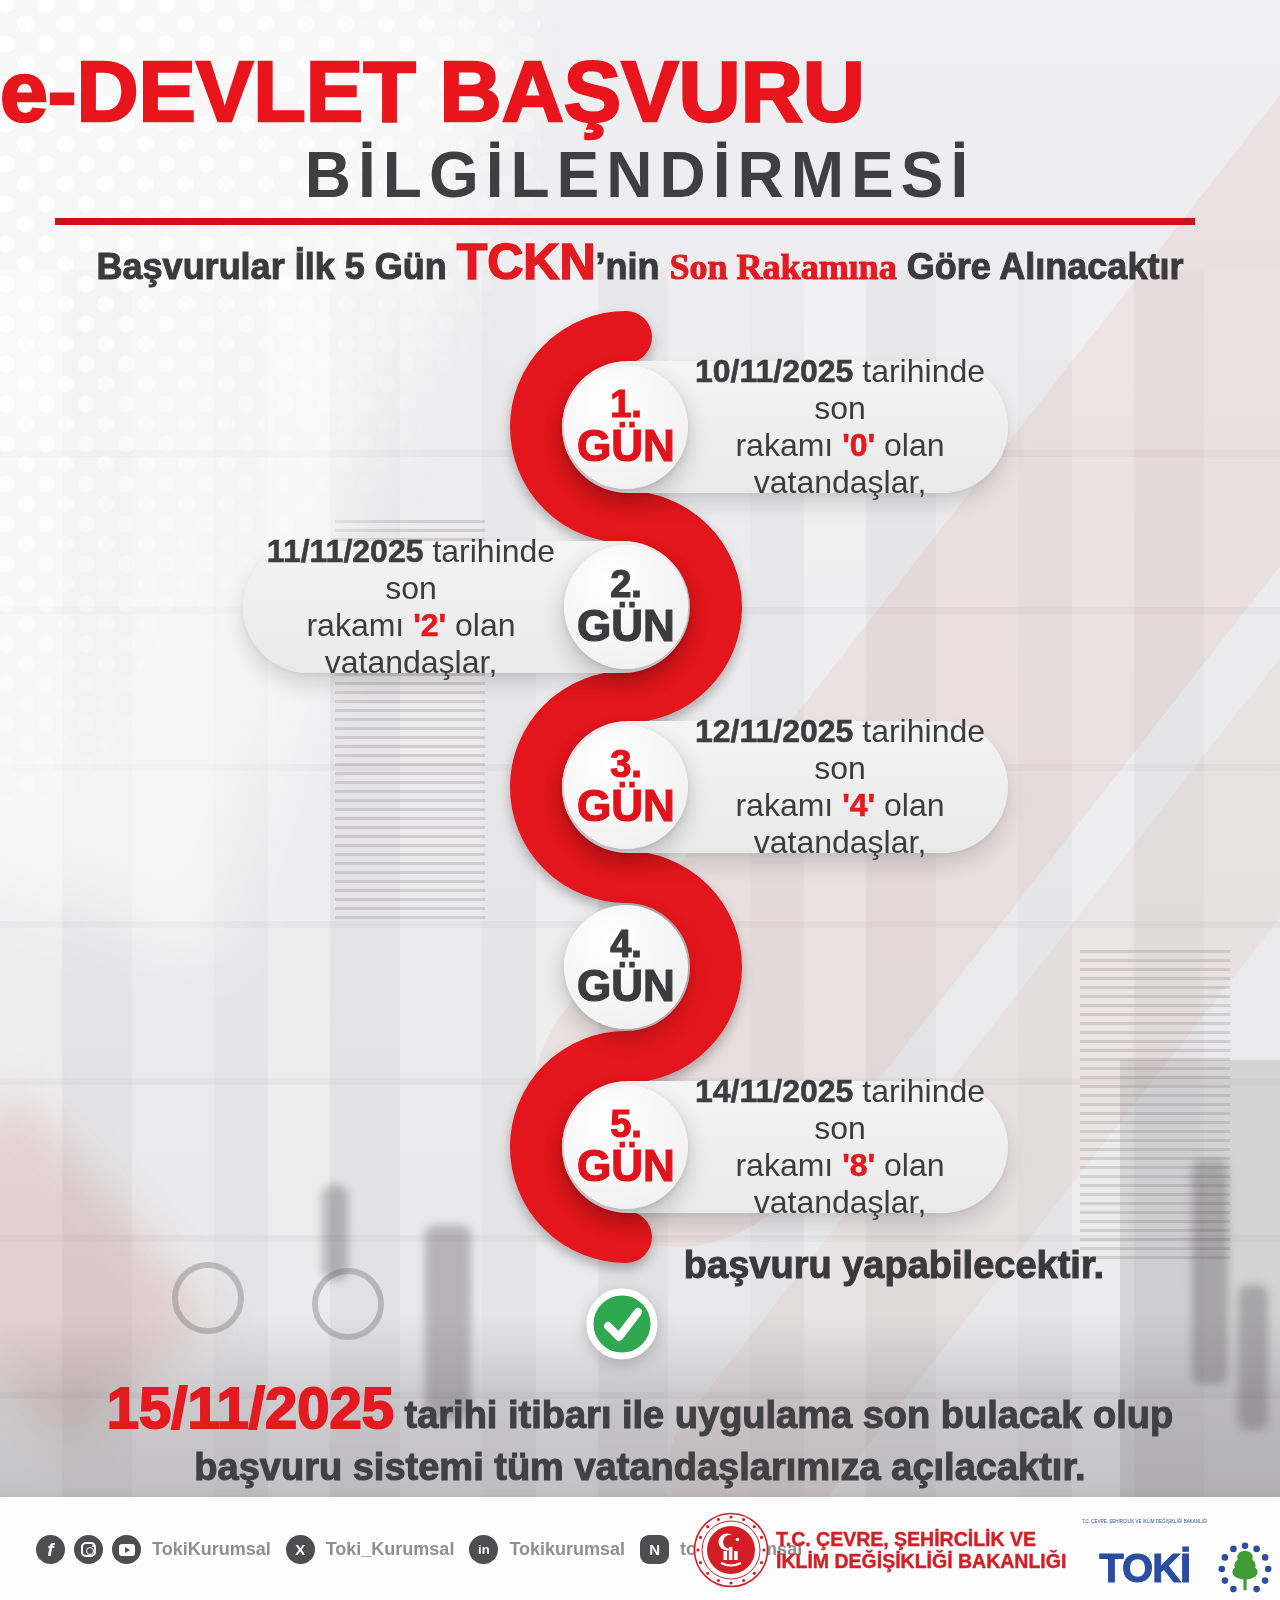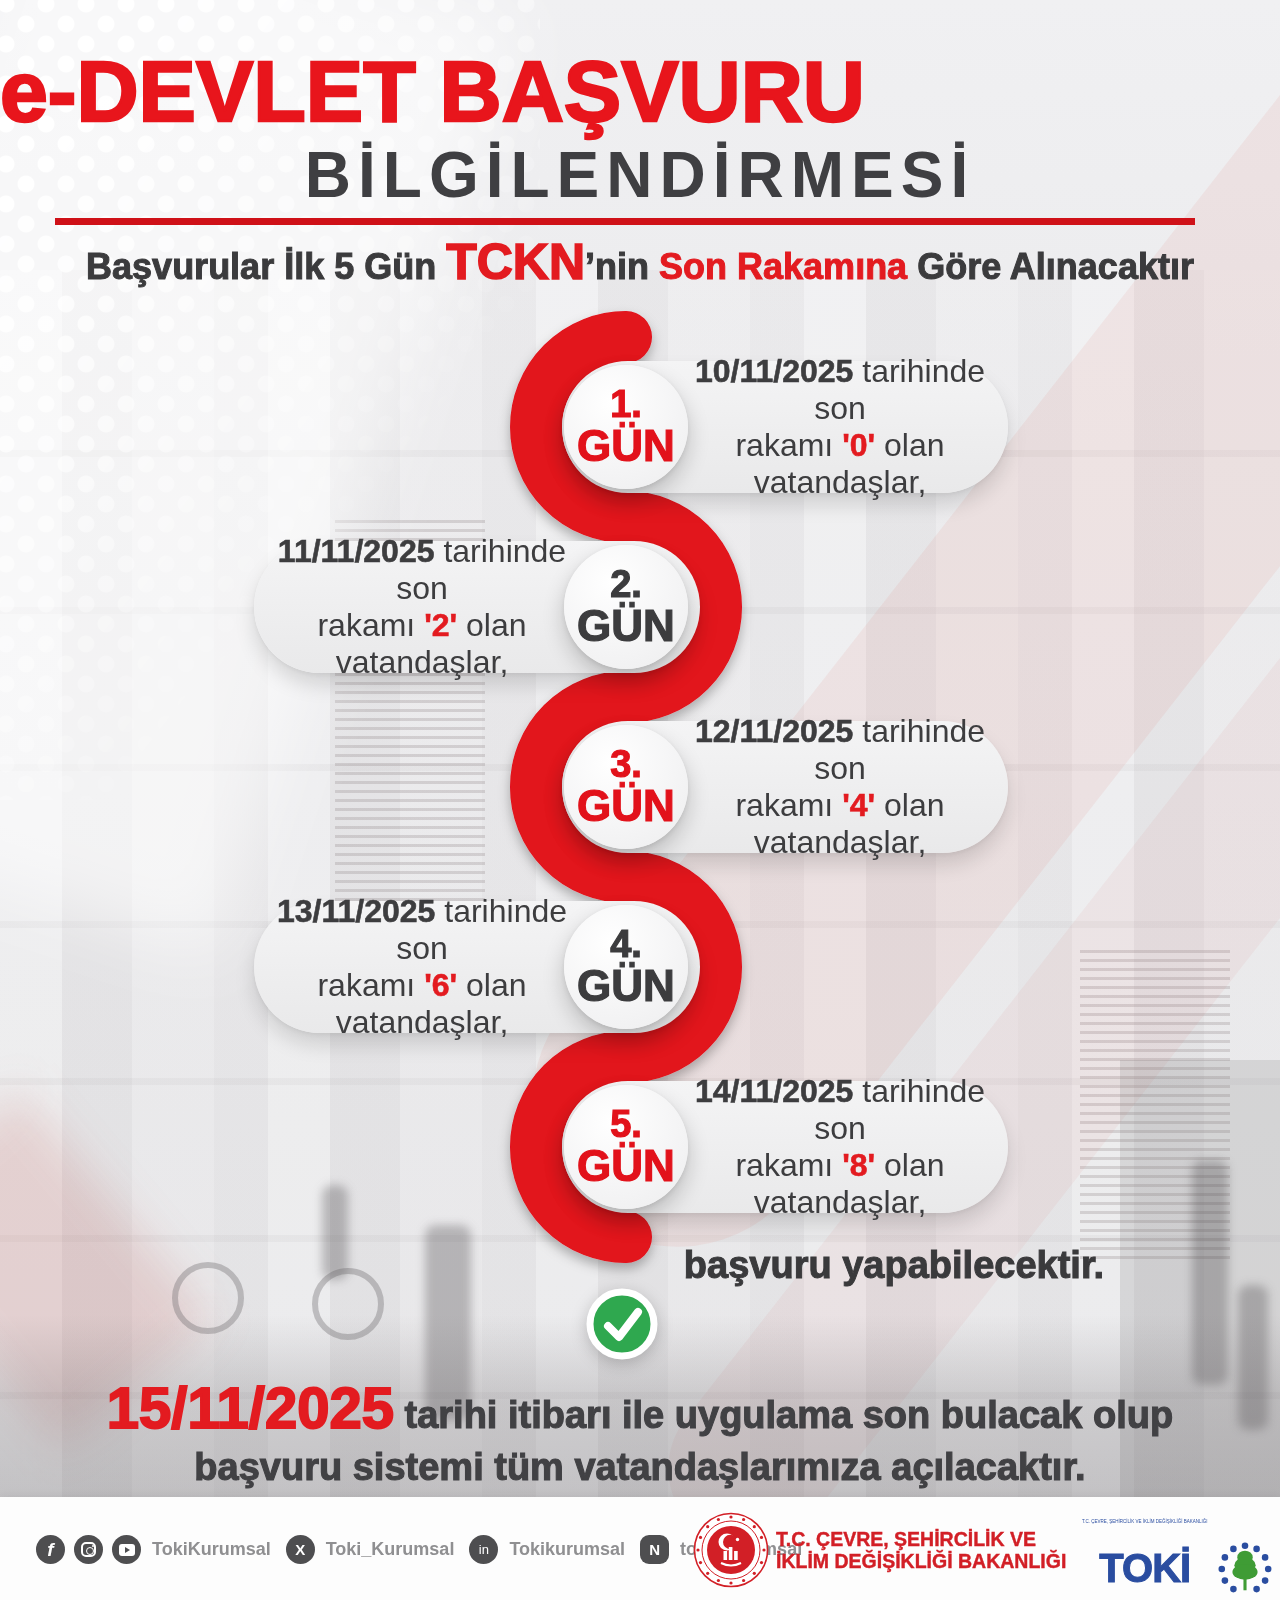--- a/index.html
+++ b/index.html
@@ -37,29 +37,29 @@
     -webkit-mask-image:linear-gradient(128deg,#000 12%,rgba(0,0,0,.5) 42%,transparent 68%);
             mask-image:linear-gradient(128deg,#000 12%,rgba(0,0,0,.5) 42%,transparent 68%);}
   
   .title1{position:absolute;left:0;right:0;top:42px;margin:0;text-align:left;
     font-size:86px;font-weight:800;letter-spacing:0;color:#e8151c;-webkit-text-stroke:2.5px #e8151c;}
   .title2{position:absolute;left:0;right:0;top:138px;margin:0;text-align:center;
     font-size:64px;font-weight:700;letter-spacing:7px;color:#3f3f42;}
   .rule{position:absolute;left:55px;top:218px;width:1140px;height:7px;background:#cf1118;}
   .tagline{position:absolute;left:0;right:0;top:233px;margin:0;text-align:center;white-space:nowrap;color:#3b3b3d;font-weight:800;font-size:36px;-webkit-text-stroke:1px #3b3b3d;}
   .tagline .tckn{font-size:50px;color:#e31b20;-webkit-text-stroke:1.6px #e31b20;}
-  .tagline .hl{color:#e31b20;-webkit-text-stroke:1px #e31b20;}
+  .tagline .hl{color:#e31b20;font-family:Liberation Serif, serif;-webkit-text-stroke:1px #e31b20;}
   
   .snake{position:absolute;left:0;top:0;z-index:2;pointer-events:none;}
   
   .pill{position:absolute;height:132px;width:446px;border-radius:66px;z-index:3;
     background:linear-gradient(180deg,#f4f4f5 0%,#e9e9ea 100%);
     box-shadow:0 12px 20px rgba(0,0,0,.13),0 2px 4px rgba(0,0,0,.05);}
   .pill-right{left:562px;}
-  .pill-left{left:254px;}
+  .pill-left{left:243px;}
   .pill-text{position:absolute;top:0;bottom:0;display:flex;flex-direction:column;justify-content:center;
     margin:0;text-align:center;font-size:32px;line-height:37px;color:#3d3d3f;}
   .pill-right .pill-text{left:126px;right:16px;}
   .pill-left .pill-text{left:16px;right:126px;}
   .pill-text .b{font-weight:800;-webkit-text-stroke:.6px #3d3d3f;}
   .pill-text .digit{font-weight:800;color:#e31b20;-webkit-text-stroke:.6px #e31b20;}
   
   .day-circle{position:absolute;left:564px;width:124px;height:124px;border-radius:50%;z-index:4;
     background:radial-gradient(circle at 38% 30%,#ffffff 0%,#f4f4f5 60%,#ededee 100%);
     box-shadow:0 10px 22px rgba(0,0,0,.20),0 2px 5px rgba(0,0,0,.08);
@@ -76,21 +76,21 @@
   .final .l1{font-size:38px;font-weight:800;line-height:1.25;-webkit-text-stroke:1.1px #414144;}
   .final .l1 .bigdate{font-size:58px;font-weight:800;color:#e31b20;-webkit-text-stroke:2px #e31b20;}
   .final .l2{font-size:38px;font-weight:800;line-height:1.2;-webkit-text-stroke:1.1px #414144;}
   
   .footer{position:absolute;left:0;right:0;top:1497px;height:103px;background:#fdfdfd;z-index:5;box-shadow:0 -2px 8px rgba(0,0,0,.05);}
   .social{position:absolute;left:36px;top:38px;display:flex;align-items:center;gap:9px;}
   .ic{width:29px;height:29px;border-radius:50%;background:#4e4e50;color:#fff;display:flex;align-items:center;justify-content:center;flex:0 0 auto;}
   .ic.sq{border-radius:9px;}
   .ic .f{font-size:19px;font-weight:800;font-style:italic;line-height:1;}
   .ic .x{font-size:15px;font-weight:800;line-height:1;}
-  .ic .in{font-size:13px;font-weight:400;line-height:1;}
+  .ic .in{font-size:13px;font-weight:700;line-height:1;}
   .ic .n{font-size:15px;font-weight:800;line-height:1;}
   .ig{width:15px;height:15px;border:2px solid #fff;border-radius:5px;position:relative;}
   .ig::before{content:"";position:absolute;left:2.5px;top:2.5px;width:6px;height:6px;border:1.6px solid #fff;border-radius:50%;}
   .ig::after{content:"";position:absolute;right:.5px;top:.5px;width:2px;height:2px;background:#fff;border-radius:50%;}
   .yt{width:16px;height:12px;background:#fff;border-radius:3px;position:relative;}
   .yt::after{content:"";position:absolute;left:6px;top:3px;border-left:5px solid #4e4e50;border-top:3px solid transparent;border-bottom:3px solid transparent;}
   .handle{font-size:18px;font-weight:600;color:#8f8f91;margin:0 6px 0 2px;}
   .ministry{position:absolute;left:692px;top:14px;display:flex;align-items:center;gap:6px;}
   .ministry-text{color:#d21f26;font-size:19.5px;font-weight:800;line-height:1.15;margin:0;-webkit-text-stroke:.4px #d21f26;}
   .toki{position:absolute;left:1082px;top:22px;display:flex;align-items:center;gap:8px;}
@@ -150,26 +150,20 @@
   <div class="pill pill-left" style="top:541px">
     <p class="pill-text">
         <span><span class="b">11/11/2025</span><span> tarihinde son</span></span>
         <span><span>rakamı </span><span class="digit">'2'</span><span> olan vatandaşlar,</span></span>
       </p>
   </div>
   <div class="pill pill-right" style="top:721px">
     <p class="pill-text">
         <span><span class="b">12/11/2025</span><span> tarihinde son</span></span>
         <span><span>rakamı </span><span class="digit">'4'</span><span> olan vatandaşlar,</span></span>
-      </p>
-  </div>
-  <div class="pill pill-left" style="top:901px">
-    <p class="pill-text">
-        <span><span class="b">13/11/2025</span><span> tarihinde son</span></span>
-        <span><span>rakamı </span><span class="digit">'6'</span><span> olan vatandaşlar,</span></span>
       </p>
   </div>
   <div class="pill pill-right" style="top:1081px">
     <p class="pill-text">
         <span><span class="b">14/11/2025</span><span> tarihinde son</span></span>
         <span><span>rakamı </span><span class="digit">'8'</span><span> olan vatandaşlar,</span></span>
       </p>
   </div>
 
   <div class="day-circle day-red" style="top:365px">

